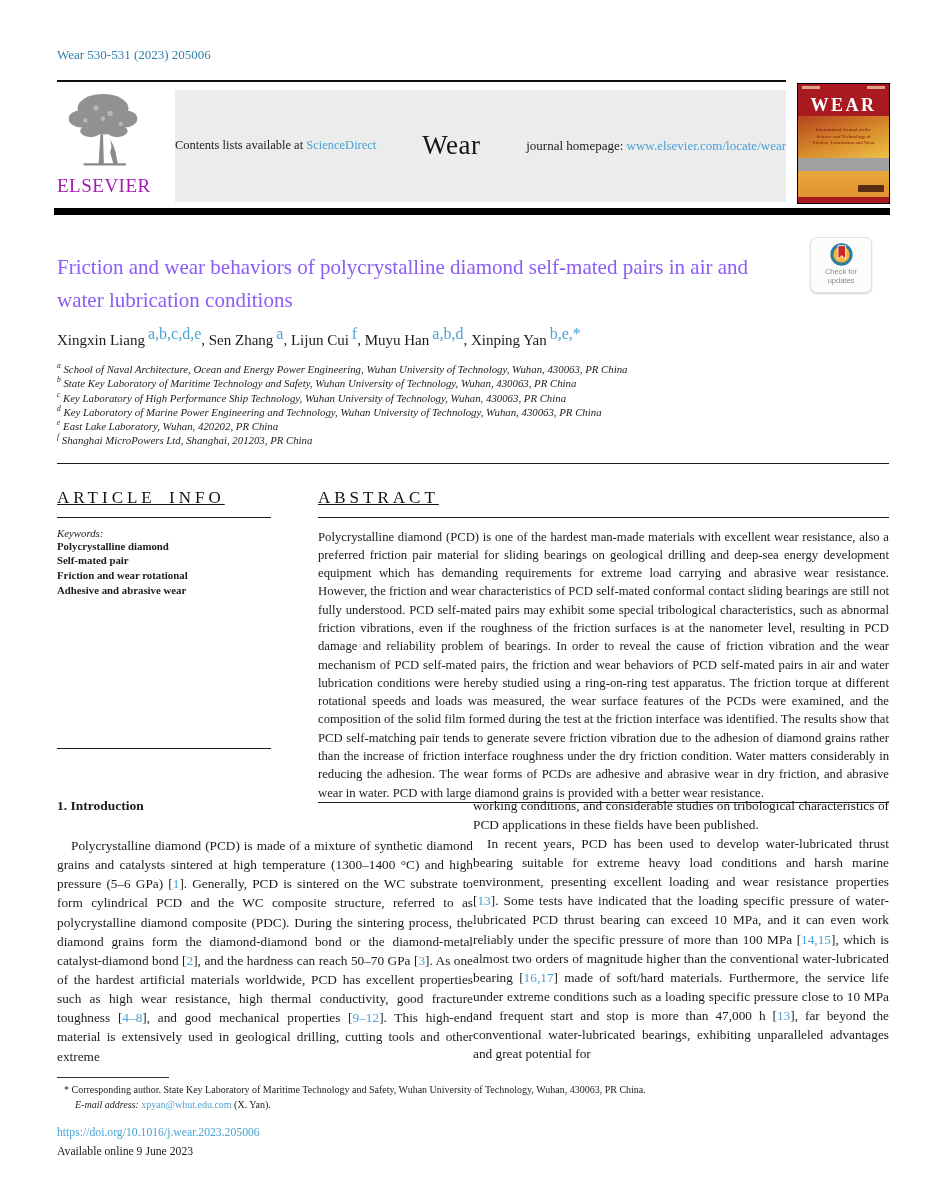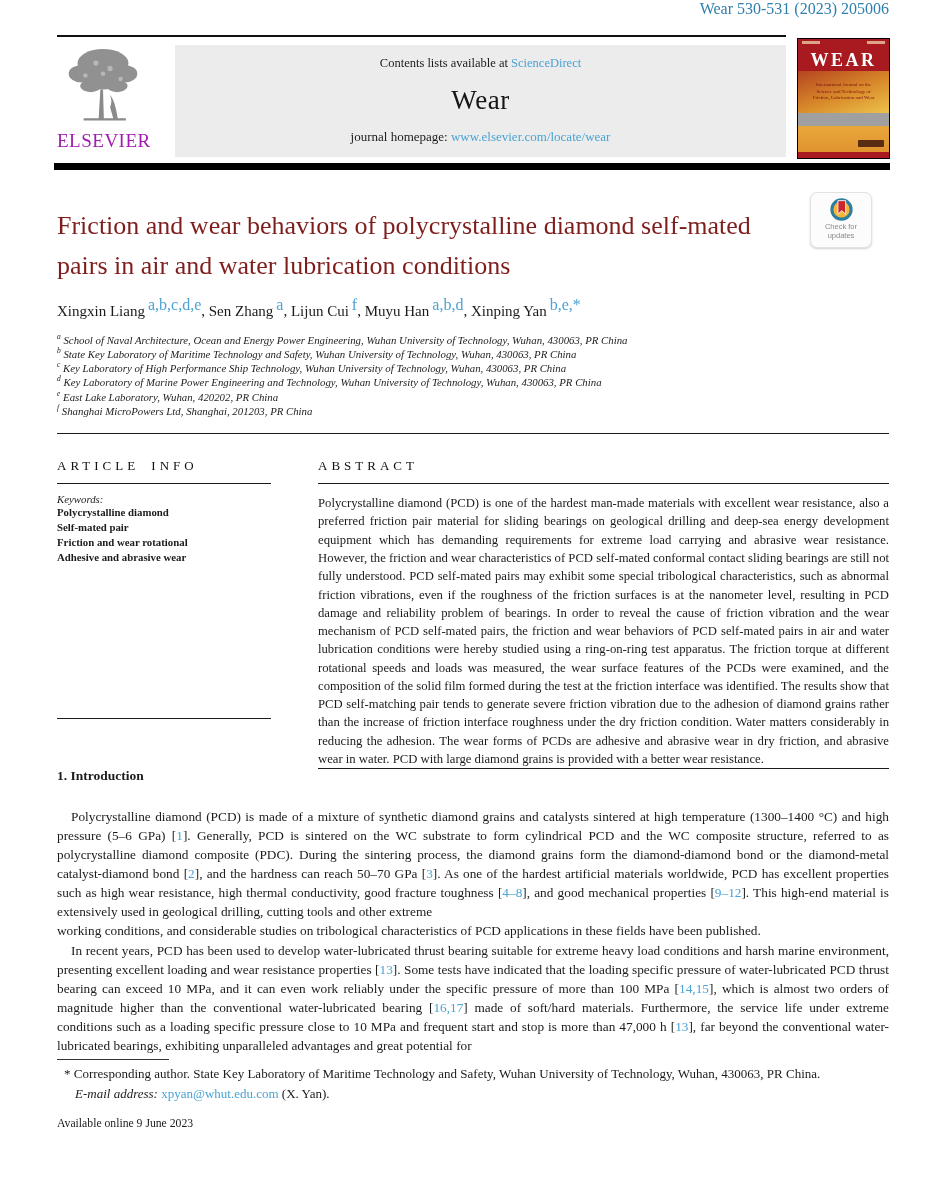--- a/index.html
+++ b/index.html
@@ -8,30 +8,30 @@
     position:relative; width:946px; height:1201px; margin:0 auto;
     background:#ffffff; overflow:hidden;
     font-family:"Liberation Serif","DejaVu Serif",serif;
     color:#1b1b1b;
   }
   .content { padding:0 57px; }
   .link { color:#4aa3d4; text-decoration:none; cursor:pointer; }
   .ref, .sup-blue { color:#4aa3d4; }
 
   
-  .journal-ref { text-align:right; font-size:16px; color:#2f7fae; }
+  .journal-ref { padding-top:47px; text-align:left; font-size:13px; color:#2f7fae; }
 
   
   .masthead { position:relative; margin-top:17px; }
   .masthead-main { width:729px; border-top:2px solid #101010; display:flex; height:124px; }
   .logo-col { width:118px; padding-top:5px; text-align:left; }
   .logo-col svg { display:block; margin-left:2px; }
   .elsevier-text { font-size:19px; color:#a21caf; letter-spacing:0.5px; margin-top:0px; font-weight:500; }
   .gray-box { flex:1; background:#ececec; margin-top:8px; height:112px;
-    display:flex; flex-direction:column; justify-content:space-between; align-items:center; padding:11px 0 12px 0; }
+    display:flex; flex-direction:row; justify-content:space-between; align-items:center; padding:11px 0 12px 0; }
   .contents-line { font-size:12.5px; }
   .journal-name { font-size:27px; letter-spacing:0.5px; color:#151515; }
   .homepage-line { font-size:13px; }
 
   
   .cover { position:absolute; left:740px; top:3px; width:93px; height:121px;
     border:1px solid #000; background:#a81a20; overflow:hidden; }
   .cover-top { height:9px; display:flex; justify-content:space-between; padding:2px 4px 0 4px; }
   .cover-top i { display:block; width:18px; height:2.5px; background:#e9c9a0; opacity:.8; }
   .cover-title { color:#fff; font-size:18px; letter-spacing:2.5px; text-align:center; margin-top:2px; font-weight:600; }
@@ -39,55 +39,55 @@
     display:flex; align-items:center; justify-content:center; }
   .cover-sub { width:78%; font-size:5px; line-height:1.35; color:#7c1210; text-align:center; }
   .cover-gray { height:13px; background:#a0a0a0; }
   .cover-bottom { height:26px; background:linear-gradient(180deg,#e8a73a,#e09330); position:relative; }
   .cover-bottom i { position:absolute; right:5px; bottom:5px; width:26px; height:7px; background:#5a2c12; display:block; border-radius:1px; }
 
   .black-bar { margin-top:4px; margin-left:-3px; width:836px; height:7px; background:#000; }
 
   
   .title-row { position:relative; margin-top:36px; }
-  .paper-title { width:724px; font-size:26px; line-height:1.55; color:#7f1d1d; }
+  .paper-title { width:724px; font-size:21px; line-height:1.55; color:#8b5cf6; }
   .check-badge { position:absolute; left:753px; top:-14px; width:62px; height:56px;
     background:#fcfcfc; border:1px solid #e2e2e2; border-radius:7px;
     box-shadow:0 1px 2px rgba(0,0,0,.18); display:flex; flex-direction:column; align-items:center; padding-top:4px; cursor:pointer; }
   .check-badge .txt { font-family:"Liberation Sans","DejaVu Sans",sans-serif; font-size:7.5px; color:#8a8a8a; line-height:1.25; text-align:center; }
 
   
   .authors { margin-top:16px; font-size:15px; }
   .authors sup { font-size:16px; line-height:0; }
   .affils { margin-top:13px; font-style:italic; font-size:10.8px; line-height:1.32; color:#222; }
   .affils sup { font-size:7.5px; line-height:0; }
 
   .hr-full { margin-top:15px; border-top:1.5px solid #1a1a1a; }
 
   
   .info-section { display:flex; padding-top:24px; }
   .info-left { width:243px; display:flex; flex-direction:column; height:261px; }
   .info-gap { width:18px; }
   .info-right { flex:1; display:flex; flex-direction:column; height:272px; }
-  .col-heading { font-size:13px; letter-spacing:4px; word-spacing:5px; color:#111; }
+  .col-heading { font-size:17px; letter-spacing:4px; word-spacing:5px; color:#111;text-decoration:underline; }
   .col-rule { border-top:1.5px solid #1a1a1a; margin-top:9px; }
   .info-left .col-rule, .info-left .col-bottom { width:214px; }
   .kw-label { margin-top:9px; font-style:italic; font-size:10.8px; }
   .kw { font-size:10.8px; line-height:1.38;font-weight:bold; }
   .col-bottom { margin-top:auto; border-top:1px solid #1a1a1a; }
   .abstract-text { margin-top:10px; font-size:12.7px; line-height:1.44; text-align:justify; }
 
   
-  .body-cols { display:flex; margin-top:36px;flex-direction:column; }
+  .body-cols { display:flex; margin-top:36px; }
   .body-col { flex:1; font-size:13.3px; line-height:1.44; text-align:justify; }
   .section-heading { font-size:13.5px; font-weight:bold; margin-bottom:21px; }
   .para.ind { text-indent:14px; }
 
   
-  .footnote { margin-top:4px; font-size:13px; line-height:1.5; }
+  .footnote { margin-top:11px; font-size:10px; line-height:1.5; }
   .footnote-rule { width:112px; border-top:1px solid #333; margin-bottom:4px; }
   .fn-line1 { padding-left:7px; }
   .fn-line2 { padding-left:18px; }
   .fn-email-label { font-style:italic; }
   .footer-block { margin-top:12px; font-size:11.7px; line-height:1.5; }
   .footer-block .doi { display:block; margin-bottom:2px; }
 </style>
 </head>
 <body>
 
@@ -222,17 +222,18 @@
         <span>Corresponding author. State Key Laboratory of Maritime Technology and Safety, Wuhan University of Technology, Wuhan, 430063, PR China.</span>
       </div>
       <div class="fn-line2">
         <span class="fn-email-label">E-mail address:</span>
         <span class="link">xpyan@whut.edu.com</span>
         <span>(X. Yan).</span>
       </div>
     </div>
 
     <div class="footer-block">
+      <span class="link doi">https://doi.org/10.1016/j.wear.2023.205006</span>
       <div>Available online 9 June 2023</div>
     </div>
 
   </div>
 </div>
 
 </body></html>

